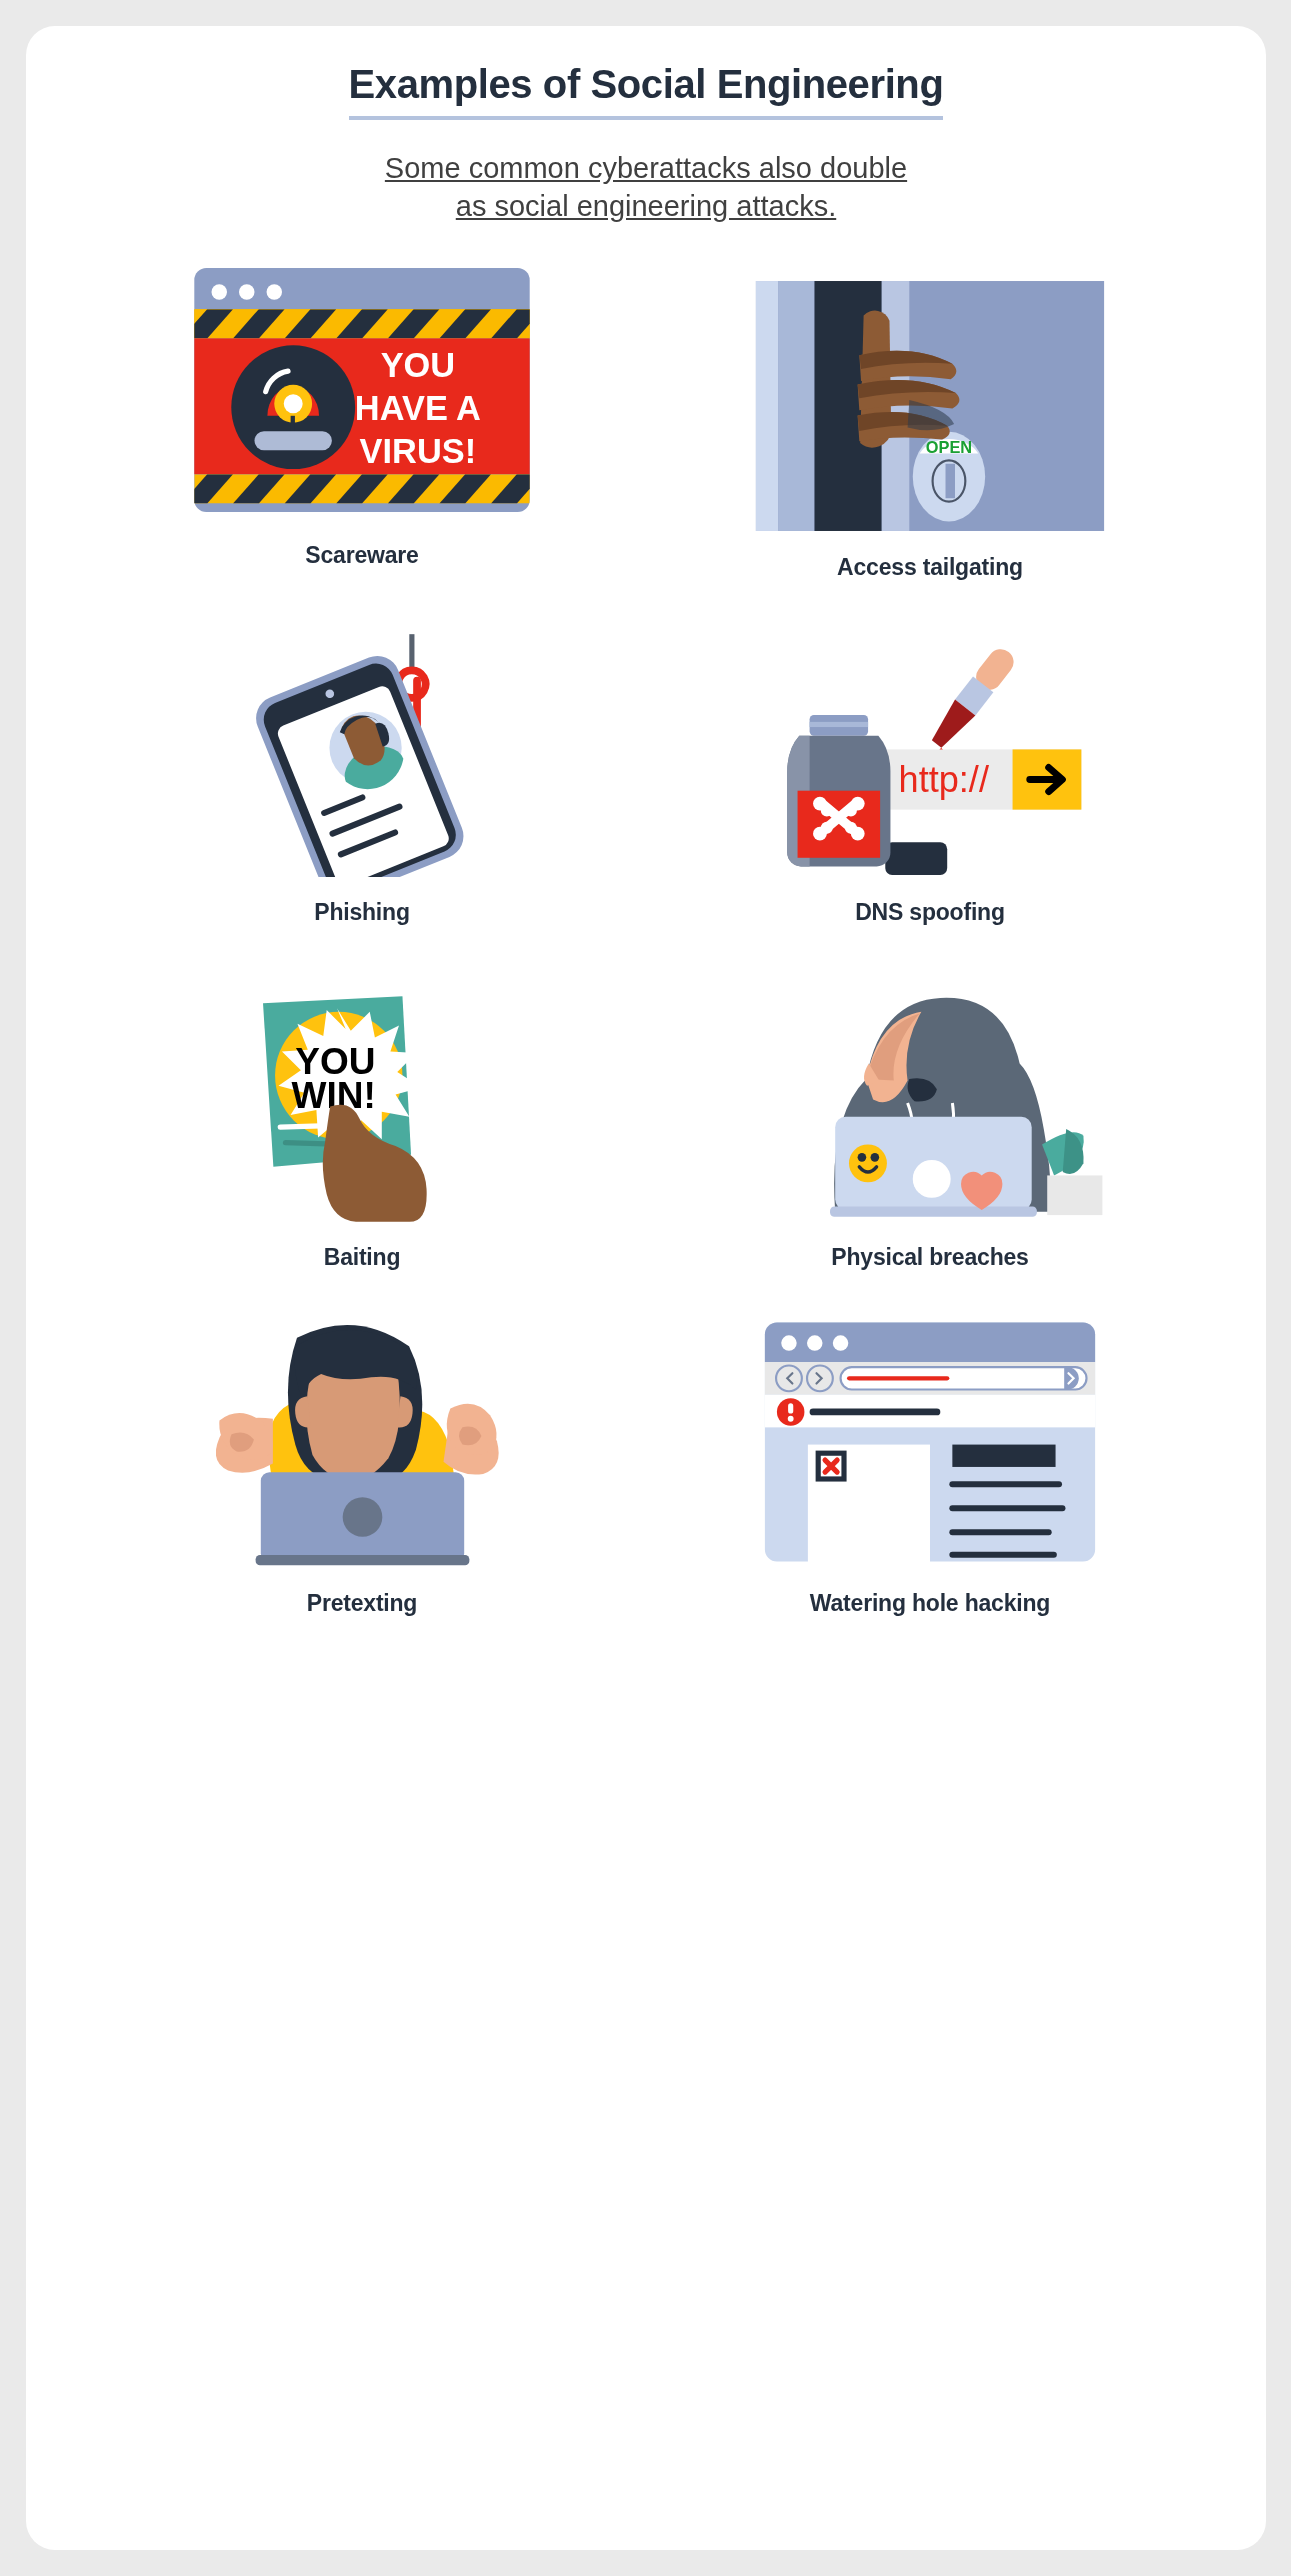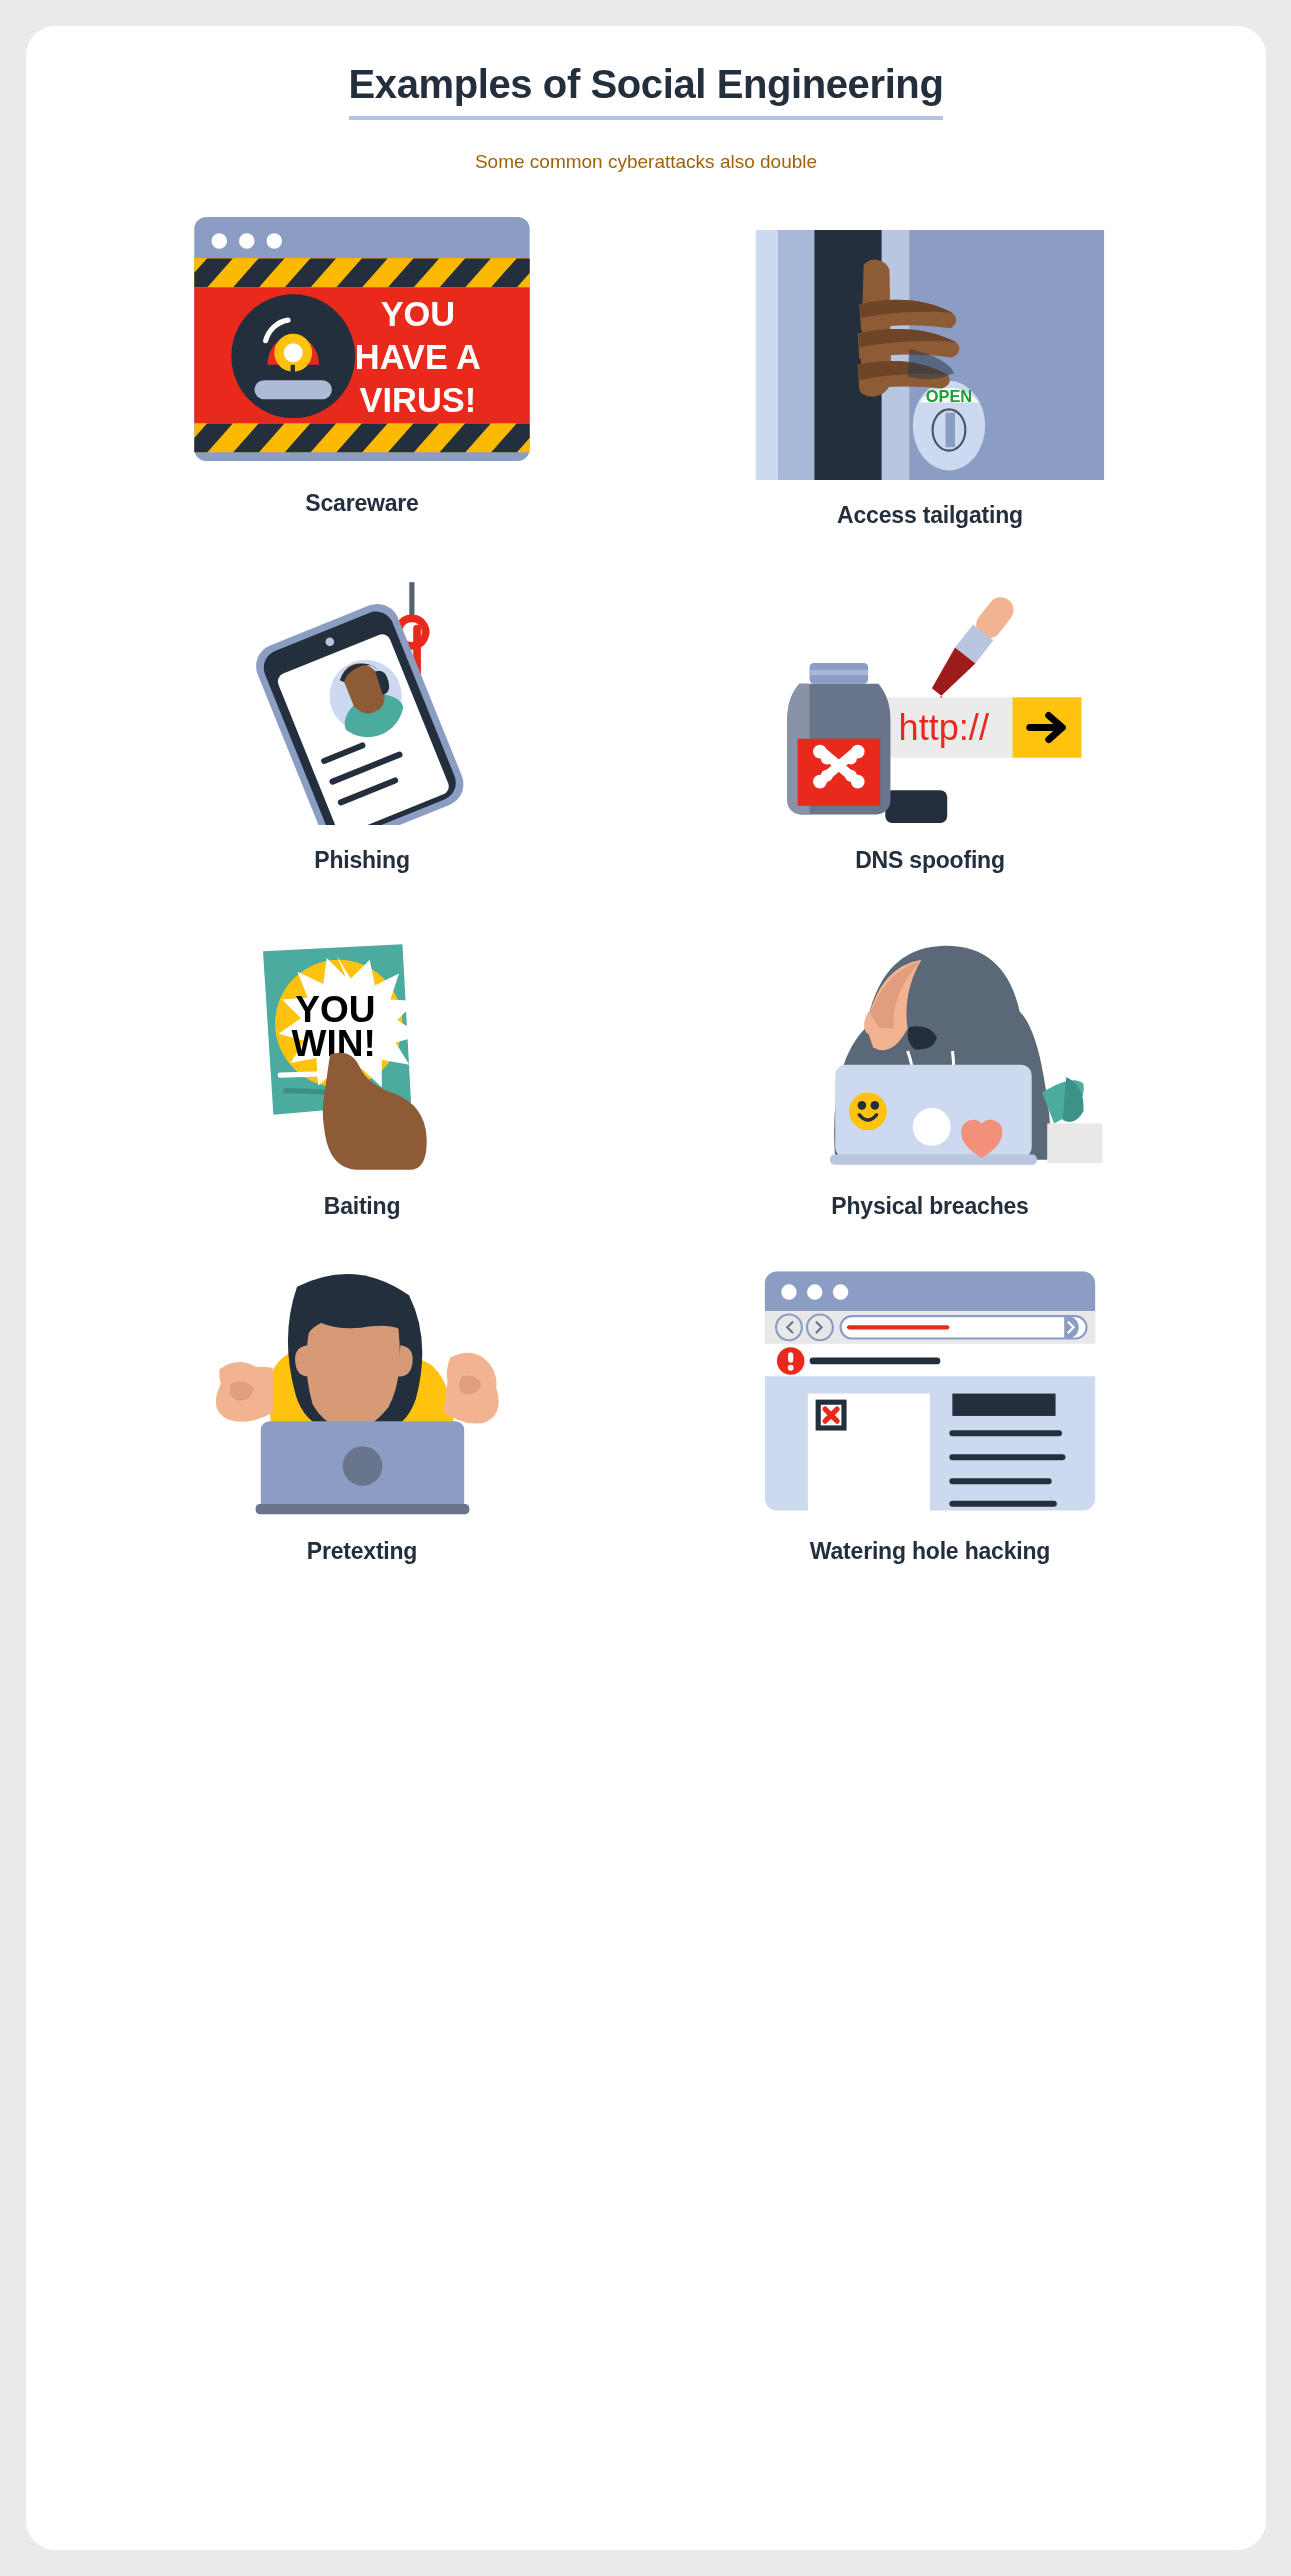--- a/index.html
+++ b/index.html
@@ -21,22 +21,22 @@
   }
 
   
   .header { text-align: center; }
   .title {
     font-size: 40px; font-weight: bold; color: #242f3e;
     letter-spacing: -0.4px; display: inline-block;
     padding-bottom: 8.6px; border-bottom: 4.3px solid #b4c3de;
   }
   .subtitle {
-    margin-top: 29px; font-size: 19px; color: #a16207;
-    line-height: 1.32; font-weight: 400;
+    margin-top: 29px; font-size: 29px; color: #404040;
+    line-height: 1.32; font-weight: 400; text-decoration: underline;
   }
 
   
   .grid {
     margin-top: 36px;
     display: grid;
     grid-template-columns: 1fr 1fr;
     row-gap: 26px;
   }
   .cell { display: flex; flex-direction: column; align-items: center; }
@@ -51,20 +51,21 @@
 </head>
 <body>
 
 <div class="page">
  <div class="card">
 
   <div class="header">
     <div class="title">Examples of Social Engineering</div>
     <div class="subtitle">
       <div>Some common cyberattacks also double</div>
+      <div>as social engineering attacks.</div>
     </div>
   </div>
 
   <div class="grid">
 
     <div class="cell">
       <div class="art">
         <svg width="344" height="258" viewBox="0 0 400 300">
           <rect x="5" y="8" width="390" height="284" rx="14" fill="#8c9dc4"></rect>
           <circle cx="34" cy="36" r="9" fill="#ffffff"></circle>

